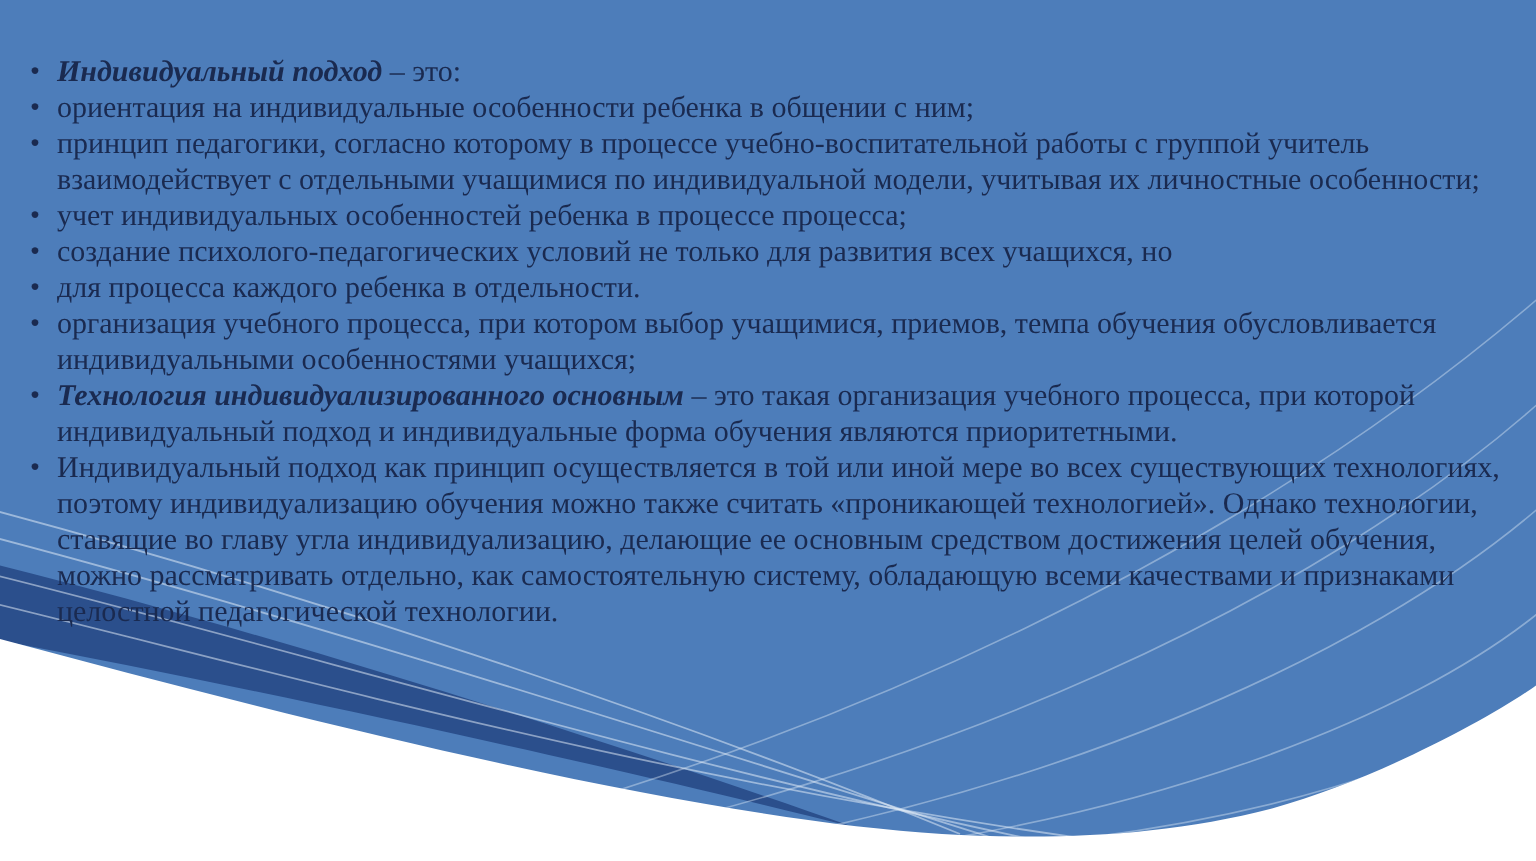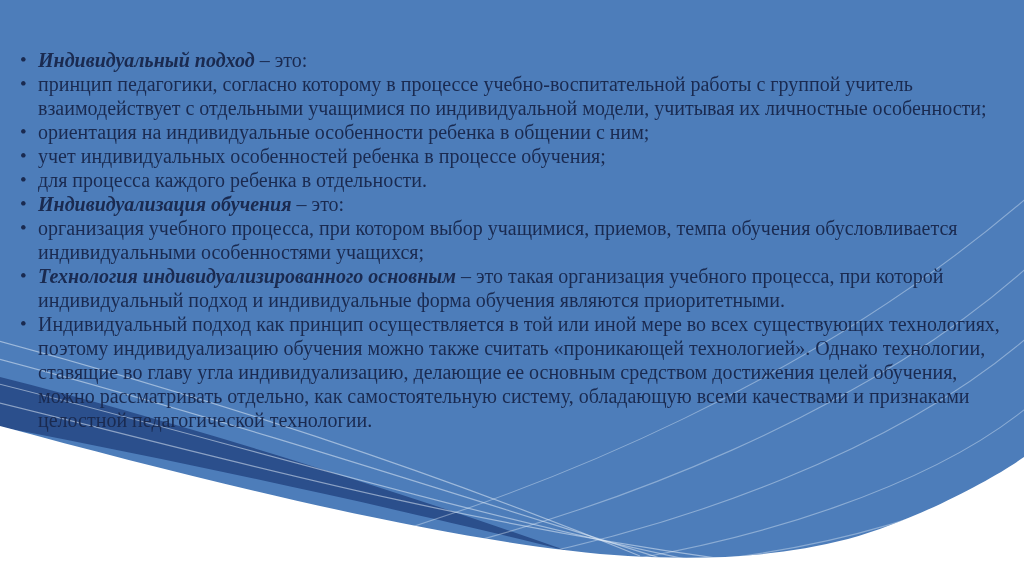--- a/index.html
+++ b/index.html
@@ -25,21 +25,21 @@
     z-index: 0;
   }
   .shape-blue   { fill: var(--bg-blue, #4d7dba); }
   .shape-dark   { fill: var(--band-dark, #2b4f8c); }
   .shape-white  { fill: var(--bg-white, #ffffff); }
   .thin-line    { fill: none; stroke: var(--line-tint, rgba(235,243,252,0.5)); stroke-width: 1.2; }
   .thin-line-soft { fill: none; stroke: var(--line-tint-soft, rgba(230,240,250,0.4)); stroke-width: 1.1; }
 
   .text-layer {
     position: absolute;
-    top: 48px;
+    top: 36px;
     left: 38px;
     width: 966px;
     z-index: 2;
   }
   ul.bullet-list {
     margin: 0;
     padding: 0;
     list-style: none;
   }
   ul.bullet-list li {
@@ -94,24 +94,24 @@
       <path class="thin-line-soft" d="M540,572 C760,548 940,480 1030,405"></path>
       <path class="thin-line-soft" d="M650,566 C840,552 970,505 1030,462"></path>
     </g>
 
     <path class="shape-white" d="M0,426 C230,488 470,546 628,556 C700,560 775,558 848,539 C920,519 996,477 1024,457 L1024,574 L0,574 Z"></path>
   </svg>
 
   <div class="text-layer">
     <ul class="bullet-list">
       <li><span class="lead">Индивидуальный подход</span><span> – это:</span></li>
+      <li><span>ориентация на индивидуальные особенности ребенка в общении с ним;</span></li>
       <li><span>принцип педагогики, согласно которому в процессе учебно-воспитательной работы с группой учитель взаимодействует с отдельными учащимися по индивидуальной модели, учитывая их личностные особенности;</span></li>
-      <li><span>ориентация на индивидуальные особенности ребенка в общении с ним;</span></li>
-      <li><span>учет индивидуальных особенностей ребенка в процессе обучения;</span></li>
+      <li><span>учет индивидуальных особенностей ребенка в процессе процесса;</span></li>
+      <li><span>создание психолого-педагогических условий не только для развития всех учащихся, но</span></li>
       <li><span>для процесса каждого ребенка в отдельности.</span></li>
-      <li><span class="lead">Индивидуализация обучения</span><span> – это:</span></li>
       <li><span>организация учебного процесса, при котором выбор учащимися, приемов, темпа обучения обусловливается индивидуальными особенностями учащихся;</span></li>
       <li><span class="lead">Технология индивидуализированного основным</span><span> – это такая организация учебного процесса, при которой индивидуальный подход и индивидуальные форма обучения являются приоритетными.</span></li>
       <li><span>Индивидуальный подход как принцип осуществляется в той или иной мере во всех существующих технологиях, поэтому индивидуализацию обучения можно также считать «проникающей технологией». Однако технологии, ставящие во главу угла индивидуализацию, делающие ее основным средством достижения целей обучения, можно рассматривать отдельно, как самостоятельную систему, обладающую всеми качествами и признаками целостной педагогической технологии.</span></li>
     </ul>
   </div>
 
 </div>
 
 </body></html>

